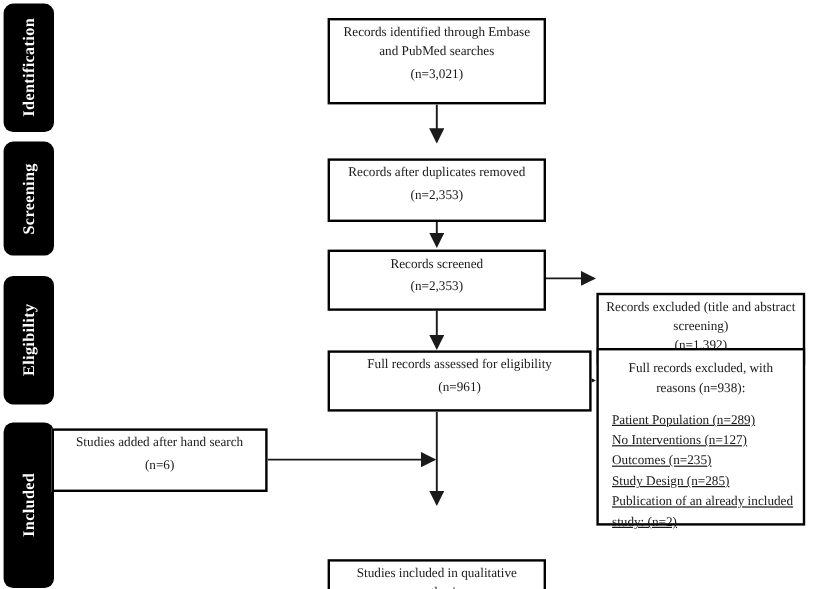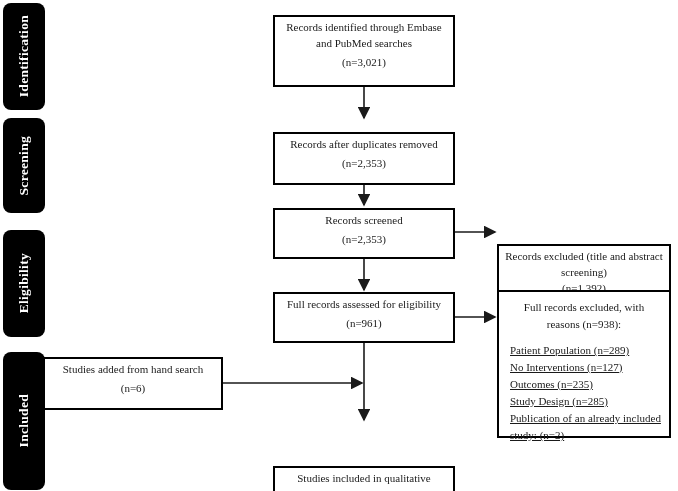--- a/index.html
+++ b/index.html
@@ -120,21 +120,21 @@
   <div class="box" style="left:273px;top:132px;width:182px;height:53px;">
     <div>Records after duplicates removed</div>
     <div class="count">(n=2,353)</div>
   </div>
 
   <div class="box" style="left:273px;top:208px;width:182px;height:51px;">
     <div>Records screened</div>
     <div class="count">(n=2,353)</div>
   </div>
 
-  <div class="box" style="left:273px;top:292px;width:182px;height:51px;">
+  <div class="box" style="left:273px;top:292px;width:220px;height:51px;">
     <div>Full records assessed for eligibility</div>
     <div class="count">(n=961)</div>
   </div>
 
   <div class="box" style="left:273px;top:422px;width:182px;height:53px;margin-top:44px;">
     <div>Studies included in qualitative</div>
     <div>synthesis</div>
     <div>(30)</div>
   </div>
 
@@ -150,17 +150,17 @@
     <div class="reasons-list">
       <div>Patient Population (n=289)</div>
       <div>No Interventions (n=127)</div>
       <div>Outcomes (n=235)</div>
       <div>Study Design (n=285)</div>
       <div>Publication of an already included study: (n=2)</div>
     </div>
   </div>
 
   <div class="box" style="left:43px;top:357px;width:180px;height:53px;">
-    <div>Studies added from hand search</div>
+    <div>Studies added after hand search</div>
     <div class="count">(n=6)</div>
   </div>
 
 </div>
 
 </body></html>

